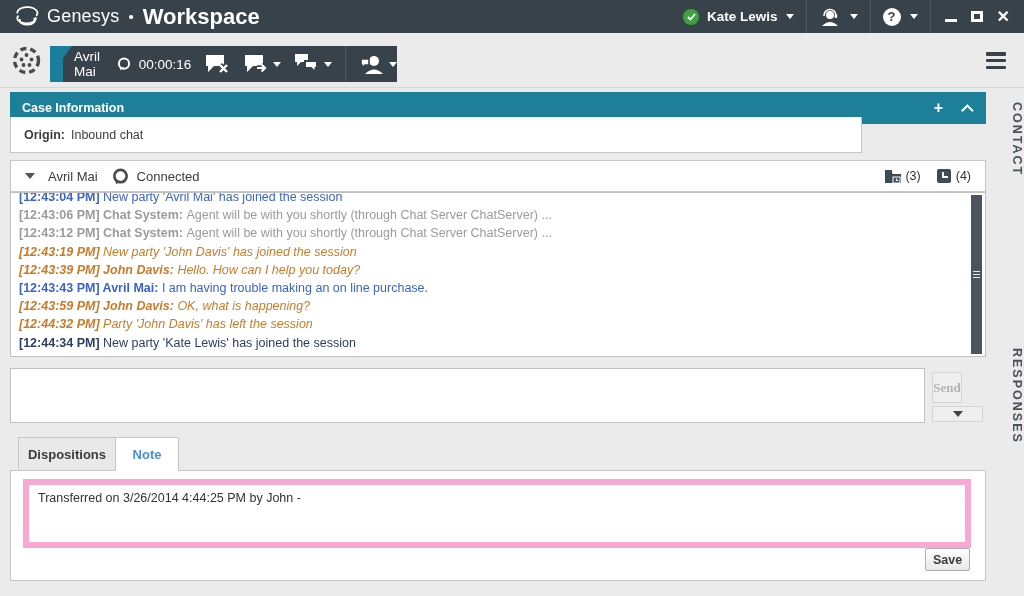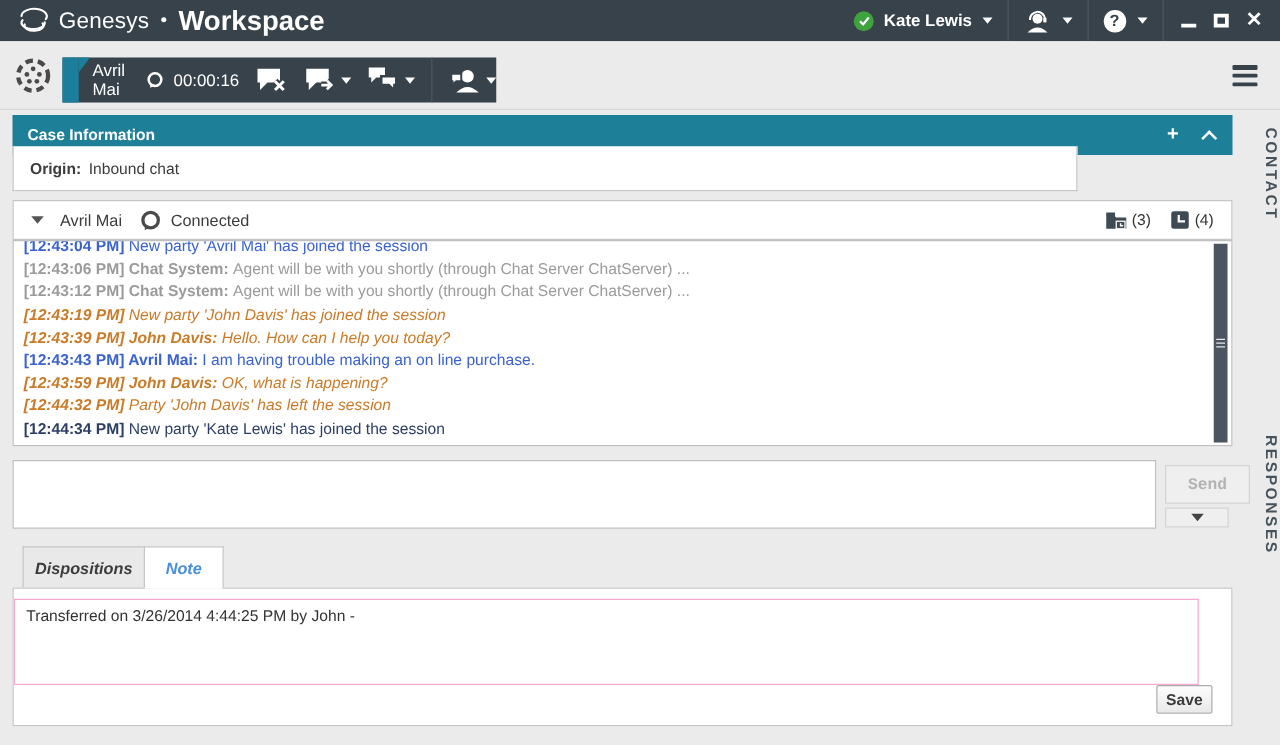--- a/index.html
+++ b/index.html
@@ -94,43 +94,43 @@
   .c-navy { color:#2c3e64; }
   .tr-scrollbar { position:absolute; right:3px; top:2px; bottom:2px; width:11px; background:#4a5561; cursor:pointer; }
   .tr-grip { position:absolute; left:2px; right:2px; top:50%; margin-top:-4px; }
   .tr-grip span { display:block; height:1px; background:#e8e8e8; margin-bottom:2px; }
   
   .composer-input {
     position:absolute; left:0; top:276px; width:915px; height:55px; background:#fff;
     border:1px solid #c0c0c0; resize:none; font-family:"Liberation Sans", sans-serif; font-size:13px; padding:6px 8px; color:#333;
   }
   .send-btn {
-    position:absolute; left:922px; top:280px; width:68px; height:31px;
+    position:absolute; left:922px; top:280px; width:30px; height:31px;
     background:#efefef; border:1px solid #d4d4d4; color:#b3b3b3; font-weight:700; font-size:13px;
-    font-family:Liberation Mono, monospace; cursor:default;
+    font-family:Liberation Serif, serif; cursor:default;
   }
   .send-caret-btn {
     position:absolute; left:922px; top:314px; width:51px; height:16px;
     background:#efefef; border:1px solid #d4d4d4; display:flex; align-items:center; justify-content:center; cursor:pointer;
   }
   .send-caret-btn .caret-down { border-top-color:#444; border-left-width:5px; border-right-width:5px; border-top-width:6px; }
   
   .tab-row { position:absolute; left:0; top:345px; height:33px; display:flex; }
   .tab {
     height:33px; display:flex; align-items:center; justify-content:center;
-    border:1px solid #c6c6c6; border-bottom:none; font-size:13px; font-weight:700; cursor:pointer;font-style:italic;
+    border:1px solid #c6c6c6; border-bottom:none; font-size:13px; font-weight:700; cursor:pointer;
   }
   .tab-dispositions { width:98px; margin-left:8px; background:#e9e9e9; color:#3c3c3c; }
   .tab-note { width:63px; background:#fff; color:#4a90d9; border-left:none; position:relative; z-index:2; height:34px; }
   .note-panel {
     position:absolute; left:0; top:378px; width:976px; height:111px; background:#fff; border:1px solid #c6c6c6;
   }
   .note-textarea {
-    position:absolute; left:0; top:8px; width:948px; height:69px;
-    border:1px solid #f9a8d4; resize:none; font-family:"Liberation Sans", sans-serif;
+    position:absolute; left:12px; top:8px; width:948px; height:69px;
+    border:6px solid #f9a8d4; resize:none; font-family:"Liberation Sans", sans-serif;
     font-size:12.5px; color:#333; padding:6px 9px; background:#fff;
   }
   .save-btn {
     position:absolute; right:15px; bottom:9px; width:45px; height:23px;
     background:linear-gradient(#fdfdfd,#e9e9e9); border:1px solid #adadad; border-radius:2px;
     font-family:"Liberation Sans", sans-serif; font-size:12.5px; font-weight:700; color:#3c3c3c; cursor:pointer;
   }
   
   .side-strip { position:absolute; left:986px; top:88px; width:38px; height:508px; }
   .side-tab {

